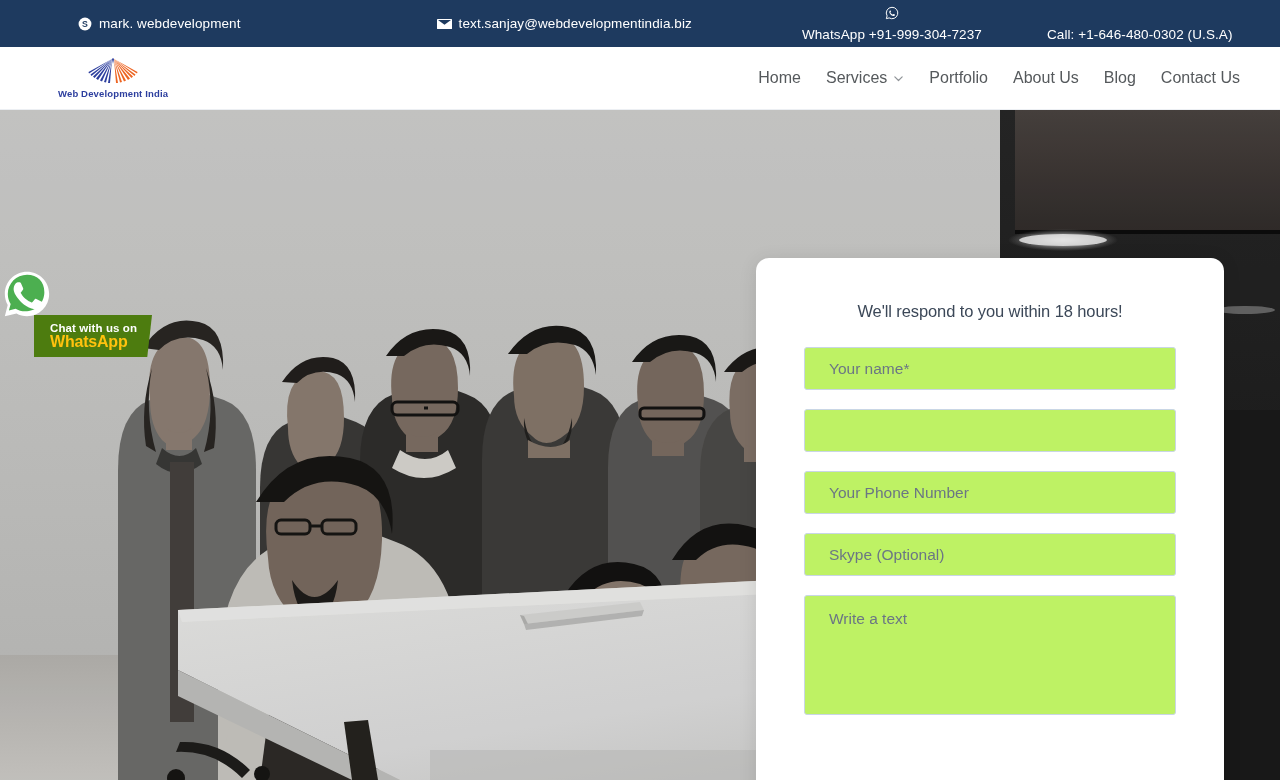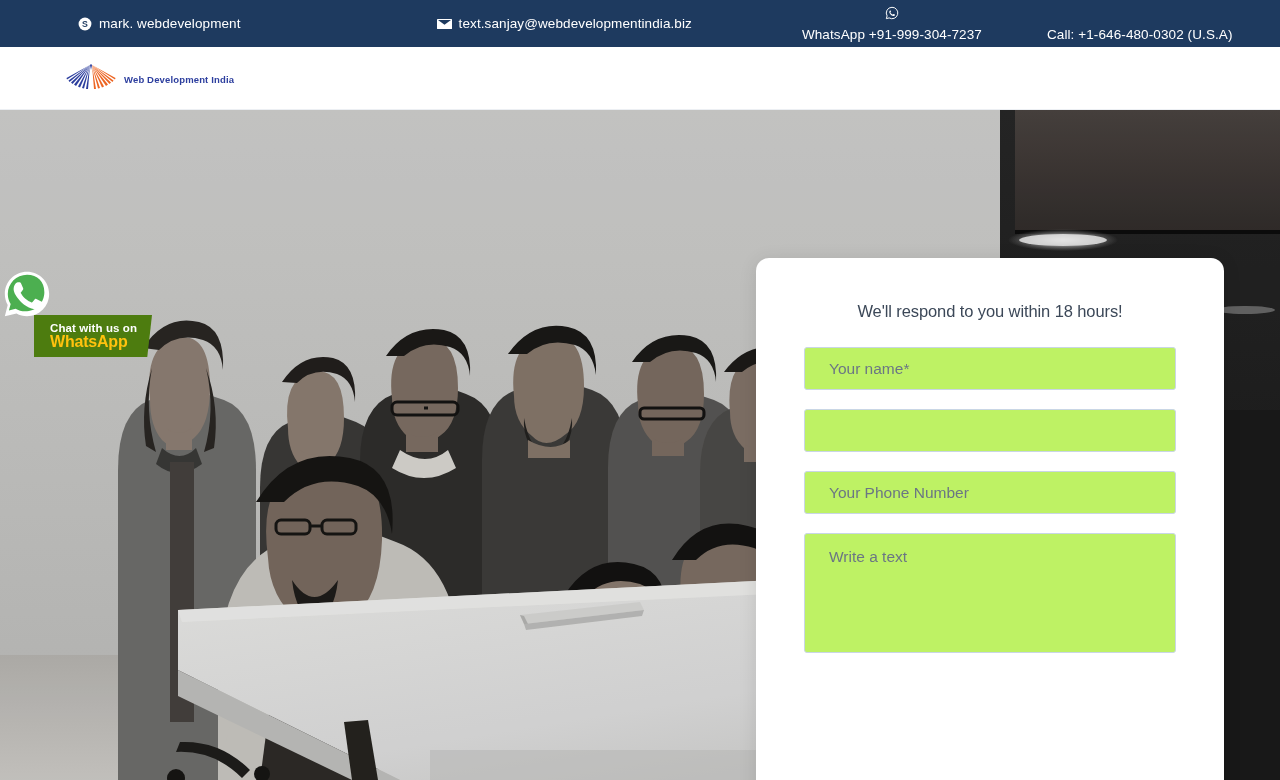--- a/index.html
+++ b/index.html
@@ -52,21 +52,21 @@
     align-items: center;
     justify-content: space-between;
     padding: 0 40px 0 0;
     position: relative;
     z-index: 40;
     border-bottom: 1px solid #eceff3;
   }
   .logo-wrap {
     margin-left: 58px;
     display: flex;
-    flex-direction: row;
+    flex-direction: column;
     align-items: center;
     text-decoration: none;
   }
   .logo-mark { width: 66px; height: 28px; display: block; }
   .logo-text {
     font-size: 9.5px;
     font-weight: bold;
     color: #2c3e9e;
     letter-spacing: 0.15px;
     margin-top: 2px;
@@ -254,20 +254,43 @@
         <path d="M68 2 L96 44 L100 41 Z"></path>
         <path d="M68 2 L103 40 L106 37 Z"></path>
         <path d="M68 2 L109 36 L111 33 Z"></path>
         <path d="M68 2 L114 31 L115 28 Z"></path>
       </g>
       <path d="M64 2 L66 0 L68 2 L66 12 Z" fill="#2c3e9e"></path>
     </svg>
     <span class="logo-text">Web Development India</span>
   </a>
 
+  <nav class="nav">
+    <a class="nav-item" href="#">
+      <span>Home</span>
+    </a>
+    <a class="nav-item" href="#">
+      <span>Services</span>
+      <svg class="chev" viewBox="0 0 12 12">
+        <path d="M2 4.2 L6 8.2 L10 4.2" fill="none" stroke="#6b7076" stroke-width="1.3" stroke-linecap="round" stroke-linejoin="round"></path>
+      </svg>
+    </a>
+    <a class="nav-item" href="#">
+      <span>Portfolio</span>
+    </a>
+    <a class="nav-item" href="#">
+      <span>About Us</span>
+    </a>
+    <a class="nav-item" href="#">
+      <span>Blog</span>
+    </a>
+    <a class="nav-item" href="#">
+      <span>Contact Us</span>
+    </a>
+  </nav>
 </div>
 
 <div class="hero">
 
   <svg class="hero-photo" viewBox="0 0 1280 670" preserveAspectRatio="none">
     <defs>
       <linearGradient id="wallG" x1="0" y1="0" x2="0" y2="1">
         <stop offset="0" stop-color="#cfcfcd"></stop>
         <stop offset="0.5" stop-color="#c6c6c4"></stop>
         <stop offset="1" stop-color="#bcbcba"></stop>
@@ -461,17 +484,18 @@
     </svg>
   </a>
 
   <div class="card">
     <div class="card-sub">We'll respond to you within 18 hours!</div>
 
     <form class="form">
       <input class="field" type="text" placeholder="Your name*" style="">
       <input class="field" type="text" placeholder="" style="">
       <input class="field" type="tel" placeholder="Your Phone Number" style="">
+      <input class="field" type="text" placeholder="Skype (Optional)" style="">
       <textarea class="field textarea" placeholder="Write a text" style=""></textarea>
     </form>
   </div>
 
 </div>
 
 </body></html>

